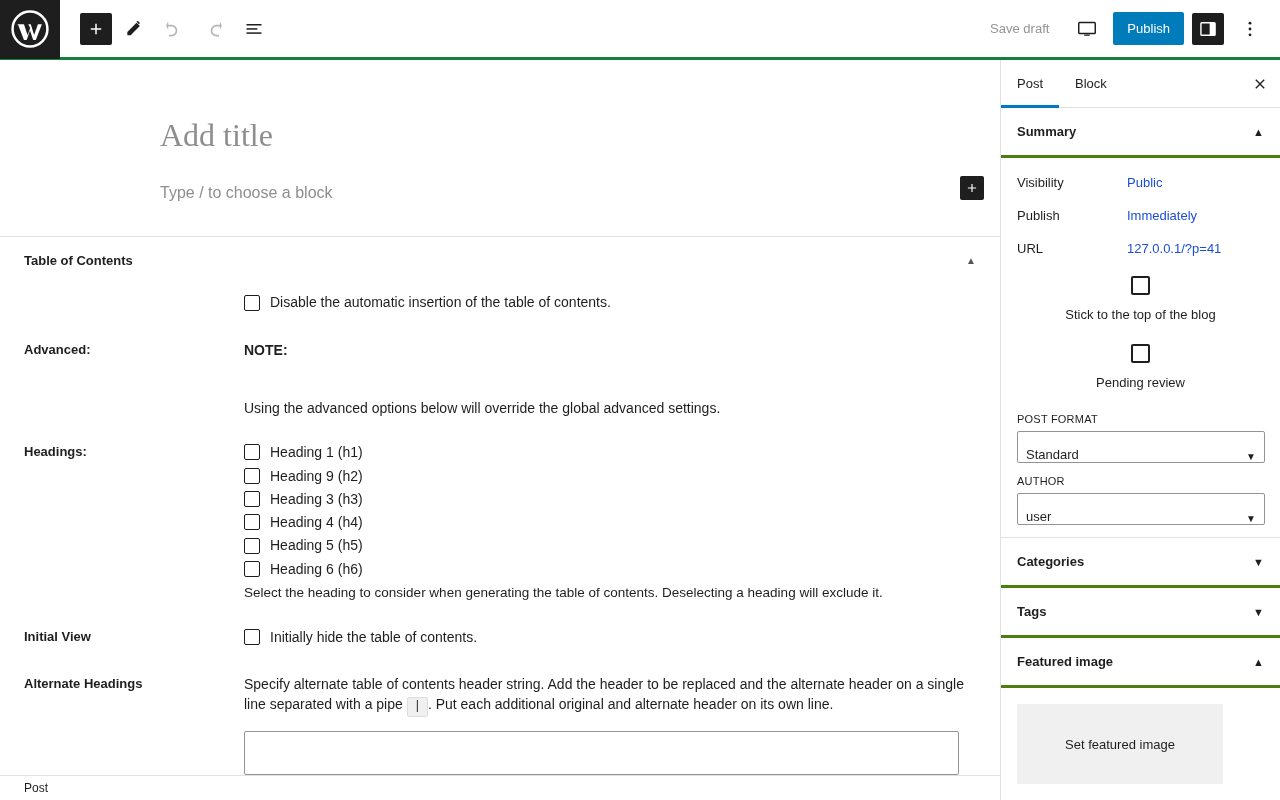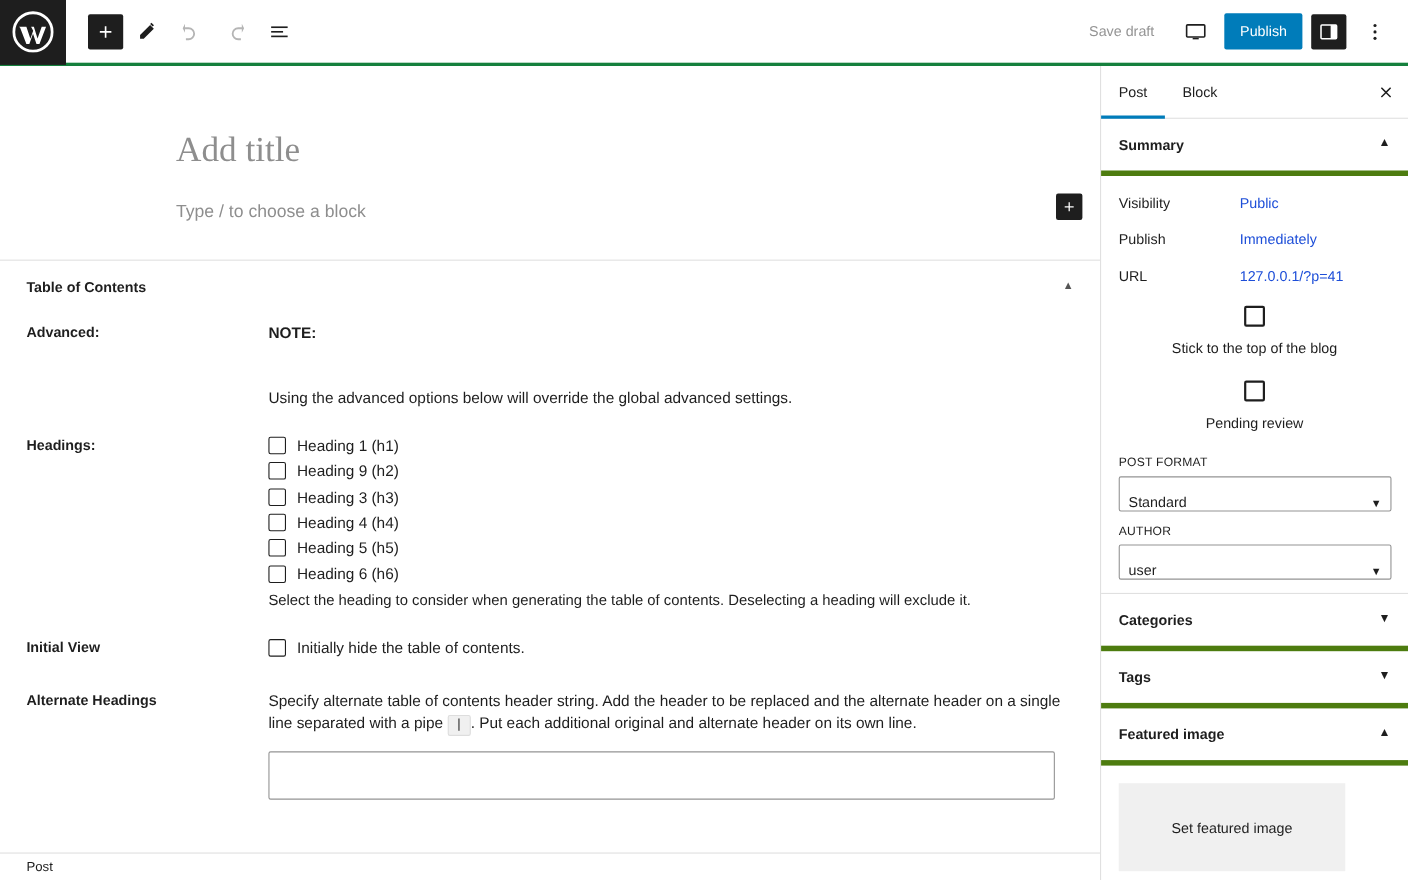--- a/index.html
+++ b/index.html
@@ -131,22 +131,22 @@
     padding: 0 16px; height: 48px; line-height: 48px; font-size: 13px;
     cursor: pointer; color: #1e1e1e;
   }
   .sb-tab.sel { box-shadow: inset 0 -3px 0 #007cba; font-weight: normal; }
   .sb-close {
     margin-left: auto; width: 40px; height: 48px;
     display: flex; align-items: center; justify-content: center; cursor: pointer;
     font-size: 17px; color: #1e1e1e;
   }
   .sb-section-head {
-    display: flex; padding: 16px;
-    border-bottom: 5px solid #4d7c0f; cursor: pointer;
+    display: flex; align-items: center; padding: 16px;
+    border-bottom: 3px solid #4d7c0f; cursor: pointer;
   }
   .sb-section-title { font-size: 13px; font-weight: bold; }
   .chev { margin-left: auto; font-size: 11px; color: #1e1e1e; }
   .sb-body { padding: 8px 16px 12px 16px; border-bottom: 1px solid #e0e0e0; }
   .kv { display: flex; align-items: center; padding: 9px 0; font-size: 13px; }
   .kv-k { width: 110px; flex: 0 0 110px; }
   .kv-v { color: #1d4ed8; cursor: pointer; }
   .sb-check { display: flex; align-items: center; gap: 12px; padding: 11px 0; font-size: 13px; flex-direction: column; }
   .field-label {
     font-size: 11px; text-transform: uppercase; letter-spacing: .02em;
@@ -247,20 +247,29 @@
       <div class="canvas-divider"></div>
     </div>
 
     <div class="plugin">
 
       <div class="plugin-header">
         <div class="plugin-title">Table of Contents</div>
         <div class="plugin-toggle">▲</div>
       </div>
 
+      <div class="row">
+        <div class="row-label"></div>
+        <div class="row-body">
+          <div class="cbline">
+            <span class="cb"></span>
+            <span>Disable the automatic insertion of the table of contents.</span>
+          </div>
+        </div>
+      </div>
 
       <div class="row">
         <div class="row-label">Advanced:</div>
         <div class="row-body">
           <div class="note-strong">NOTE:</div>
           <div>Using the advanced options below will override the global advanced settings.</div>
         </div>
       </div>
 
       <div class="row">

